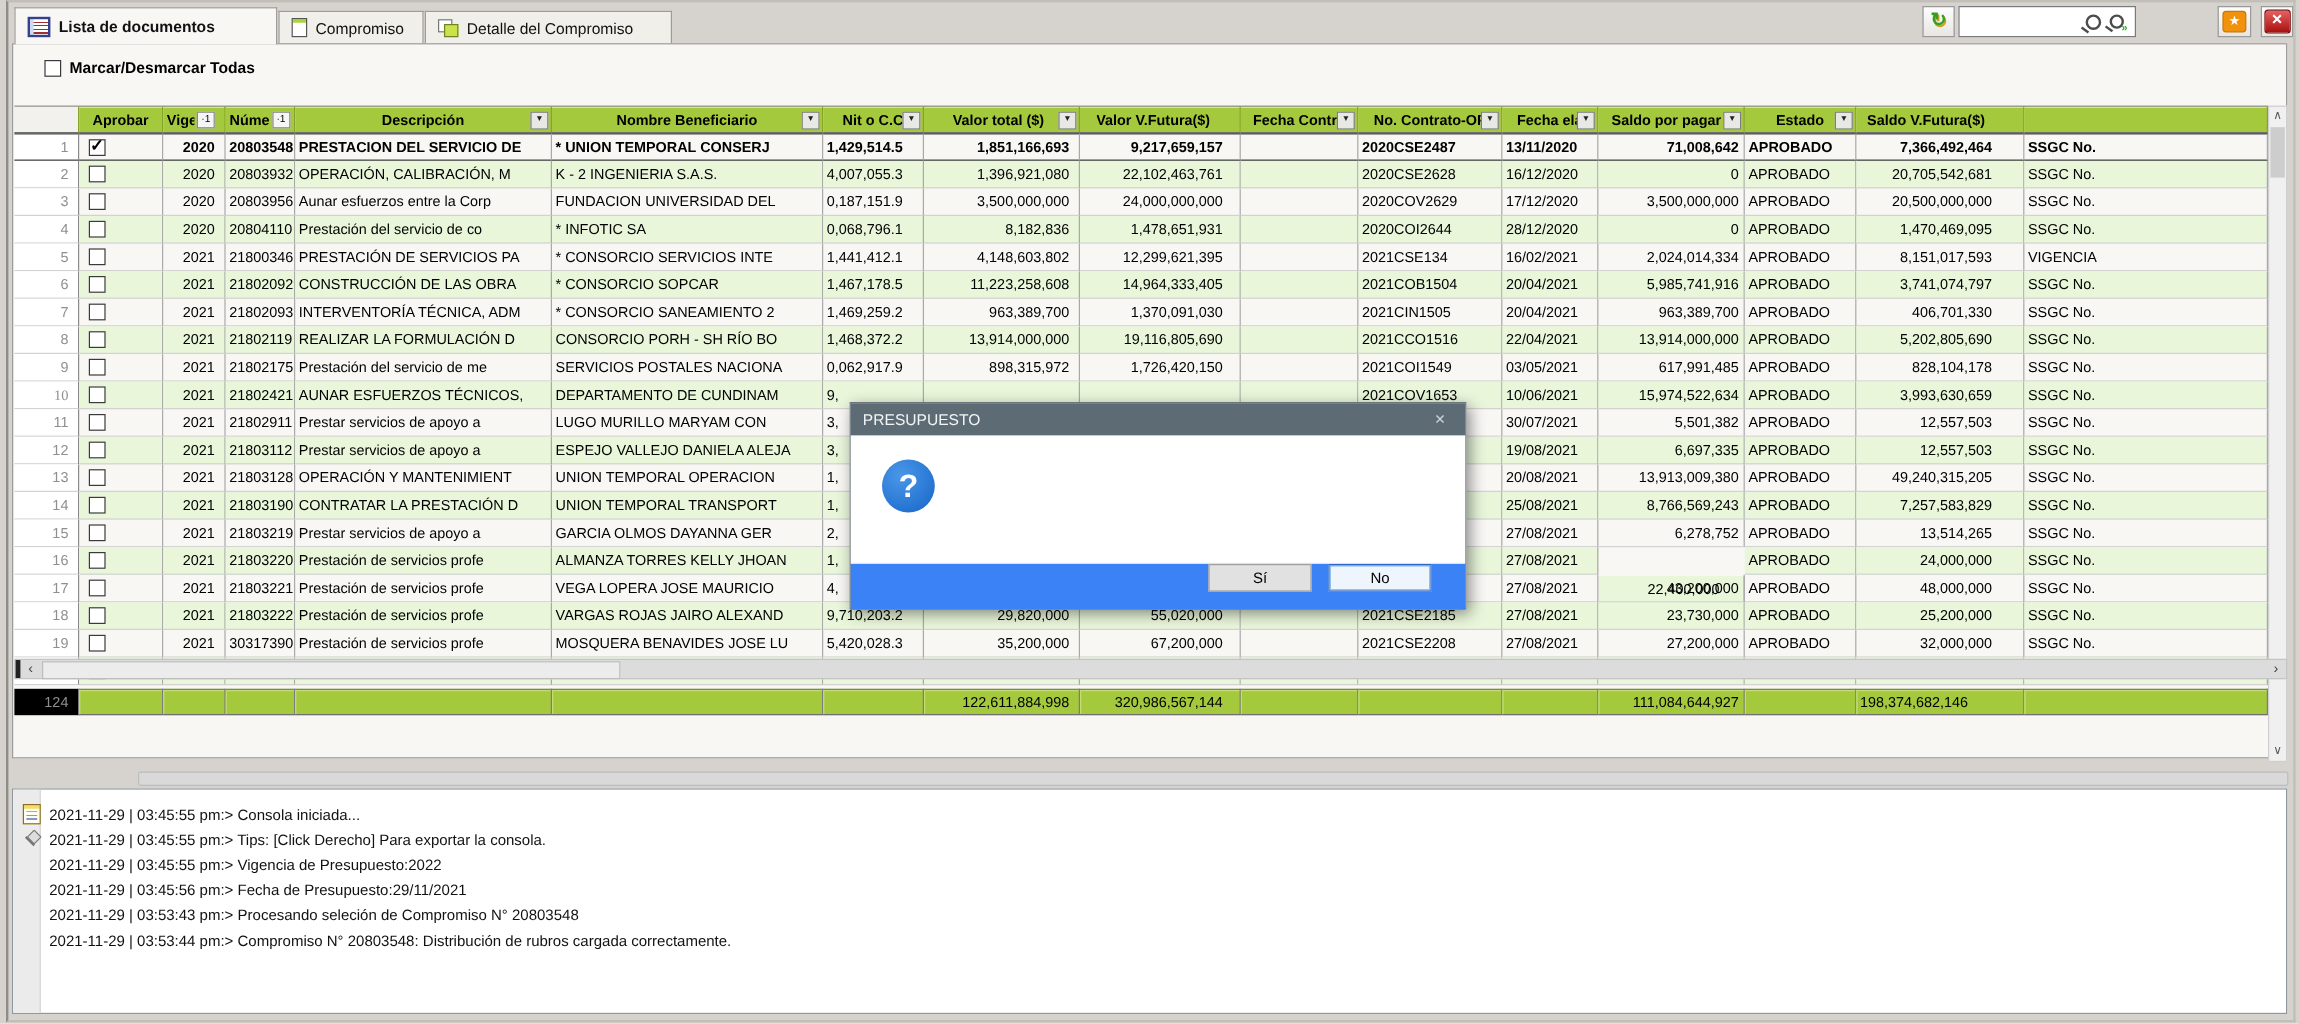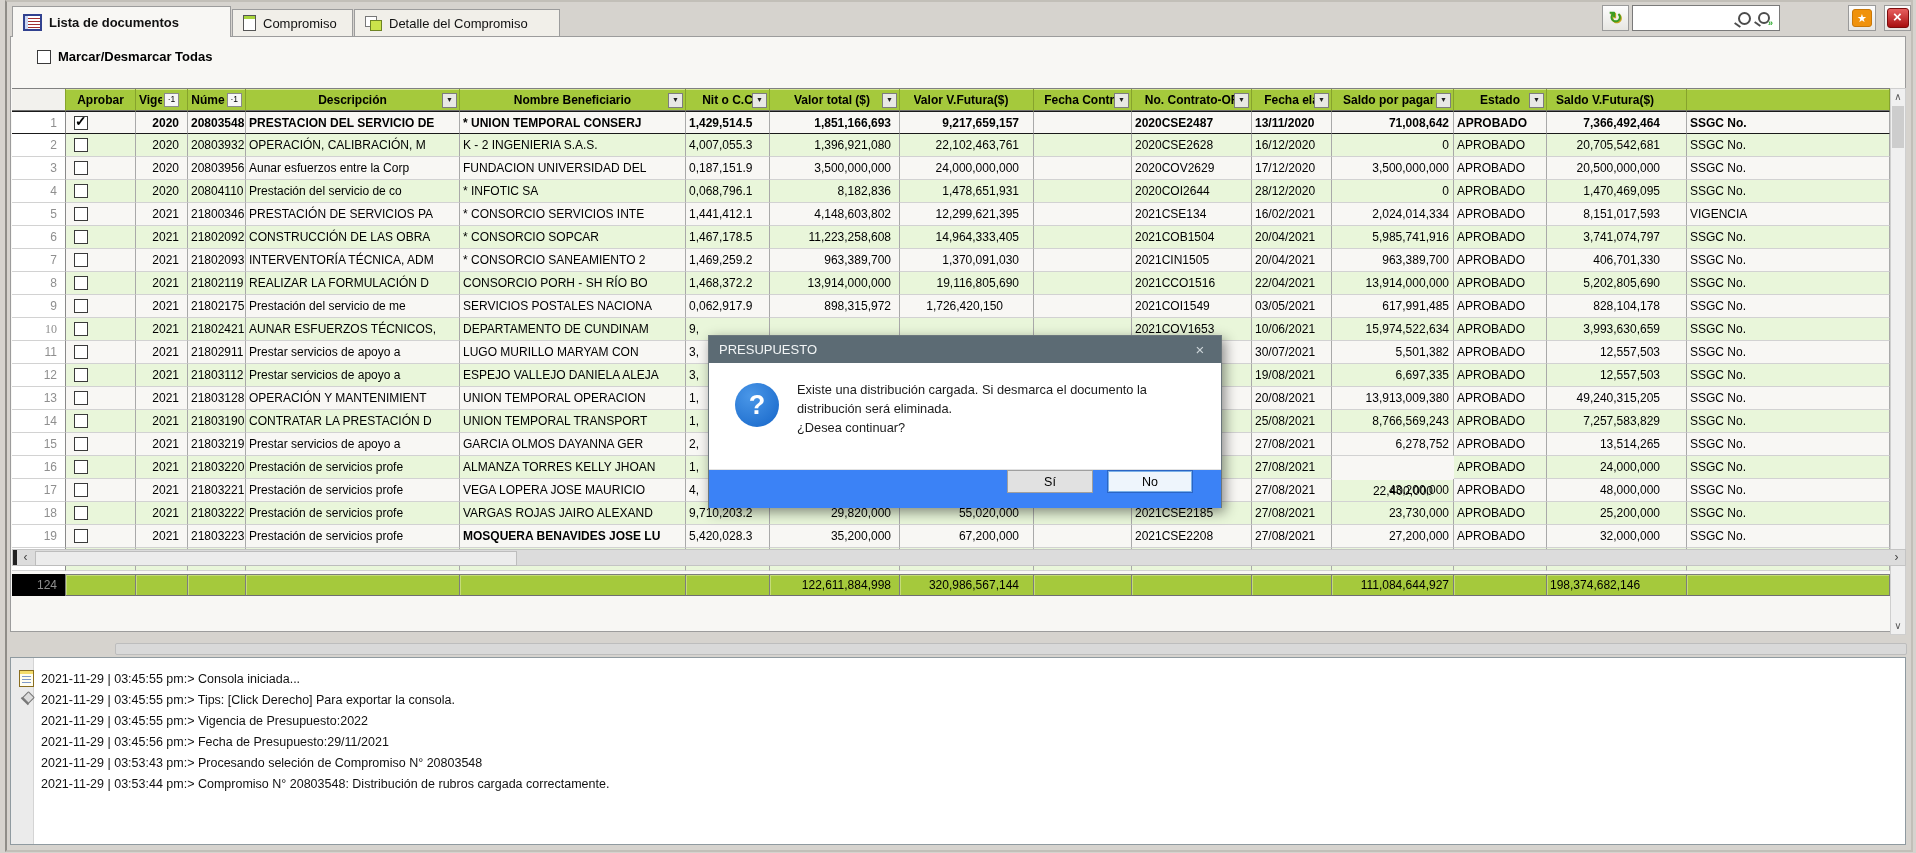--- a/index.html
+++ b/index.html
@@ -355,21 +355,21 @@
         <div class="gc rownum al-r" style="width: 54px; flex: 0 0 auto;">9</div>
         <div class="gc al-l" style="width: 70px; flex: 0 0 auto; padding-left: 8px;">
           <span class="cb"></span>
         </div>
         <div class="gc al-r" style="width: 52px; flex: 0 0 auto; padding-right: 8px;">2021</div>
         <div class="gc al-l" style="width: 58px; flex: 0 0 auto;">21802175</div>
         <div class="gc al-l" style="width: 214px; flex: 0 0 auto;">Prestación del servicio de me</div>
         <div class="gc al-l" style="width: 226px; flex: 0 0 auto;">SERVICIOS POSTALES NACIONA</div>
         <div class="gc al-l" style="width: 84px; flex: 0 0 auto;">0,062,917.9</div>
         <div class="gc al-r" style="width: 130px; flex: 0 0 auto; padding-right: 8px;">898,315,972</div>
-        <div class="gc al-r" style="width: 134px; flex: 0 0 auto; padding-right: 30px;">1,726,420,150</div>
+        <div class="gc al-r" style="width: 134px; flex: 0 0 auto; padding-right: 14px;">1,726,420,150</div>
         <div class="gc al-l" style="width: 98px; flex: 0 0 auto;"></div>
         <div class="gc al-l" style="width: 120px; flex: 0 0 auto;">2021COI1549</div>
         <div class="gc al-l" style="width: 80px; flex: 0 0 auto;">03/05/2021</div>
         <div class="gc al-r" style="width: 122px; flex: 0 0 auto; padding-right: 4px;">617,991,485</div>
         <div class="gc al-l" style="width: 93px; flex: 0 0 auto;">APROBADO</div>
         <div class="gc al-r" style="width: 140px; flex: 0 0 auto; padding-right: 26px;">828,104,178</div>
         <div class="gc al-l" style="width: 203px; flex: 0 0 auto;">SSGC No.</div>
       </div>
       <div class="grow data-row alt">
         <div class="gc rownum al-r" style="width: 54px; flex: 0 0 auto; font-family: Liberation Serif, serif;">10</div>
@@ -550,23 +550,23 @@
         <div class="gc al-l" style="width: 93px; flex: 0 0 auto;">APROBADO</div>
         <div class="gc al-r" style="width: 140px; flex: 0 0 auto; padding-right: 26px;">25,200,000</div>
         <div class="gc al-l" style="width: 203px; flex: 0 0 auto;">SSGC No.</div>
       </div>
       <div class="grow data-row">
         <div class="gc rownum al-r" style="width: 54px; flex: 0 0 auto;">19</div>
         <div class="gc al-l" style="width: 70px; flex: 0 0 auto; padding-left: 8px;">
           <span class="cb"></span>
         </div>
         <div class="gc al-r" style="width: 52px; flex: 0 0 auto; padding-right: 8px;">2021</div>
-        <div class="gc al-l" style="width: 58px; flex: 0 0 auto;">21803223</div>
+        <div class="gc al-l" style="width: 58px; flex: 0 0 auto;">30317390</div>
         <div class="gc al-l" style="width: 214px; flex: 0 0 auto;">Prestación de servicios profe</div>
-        <div class="gc al-l" style="width: 226px; flex: 0 0 auto; font-weight: bold;">MOSQUERA BENAVIDES JOSE LU</div>
+        <div class="gc al-l" style="width: 226px; flex: 0 0 auto;">MOSQUERA BENAVIDES JOSE LU</div>
         <div class="gc al-l" style="width: 84px; flex: 0 0 auto;">5,420,028.3</div>
         <div class="gc al-r" style="width: 130px; flex: 0 0 auto; padding-right: 8px;">35,200,000</div>
         <div class="gc al-r" style="width: 134px; flex: 0 0 auto; padding-right: 14px;">67,200,000</div>
         <div class="gc al-l" style="width: 98px; flex: 0 0 auto;"></div>
         <div class="gc al-l" style="width: 120px; flex: 0 0 auto;">2021CSE2208</div>
         <div class="gc al-l" style="width: 80px; flex: 0 0 auto;">27/08/2021</div>
         <div class="gc al-r" style="width: 122px; flex: 0 0 auto; padding-right: 4px;">27,200,000</div>
         <div class="gc al-l" style="width: 93px; flex: 0 0 auto;">APROBADO</div>
         <div class="gc al-r" style="width: 140px; flex: 0 0 auto; padding-right: 26px;">32,000,000</div>
         <div class="gc al-l" style="width: 203px; flex: 0 0 auto;">SSGC No.</div>
@@ -660,23 +660,18 @@
     </div>
 </div>
 
 <div class="dialog">
   <div class="dlg-title">
     <span>PRESUPUESTO</span>
     <span class="dlg-close">×</span>
   </div>
   <div class="dlg-body">
     <div class="q-icon">?</div>
-    <div class="dlg-msg">
-      <div>Existe una distribución cargada. Si desmarca el documento la</div>
-      <div>distribución será eliminada.</div>
-      <div>¿Desea continuar?</div>
-    </div>
   </div>
   <div class="dlg-footer">
     <button class="dlg-btn">Sí</button>
     <button class="dlg-btn focused">No</button>
   </div>
 </div>
 
 </body></html>

